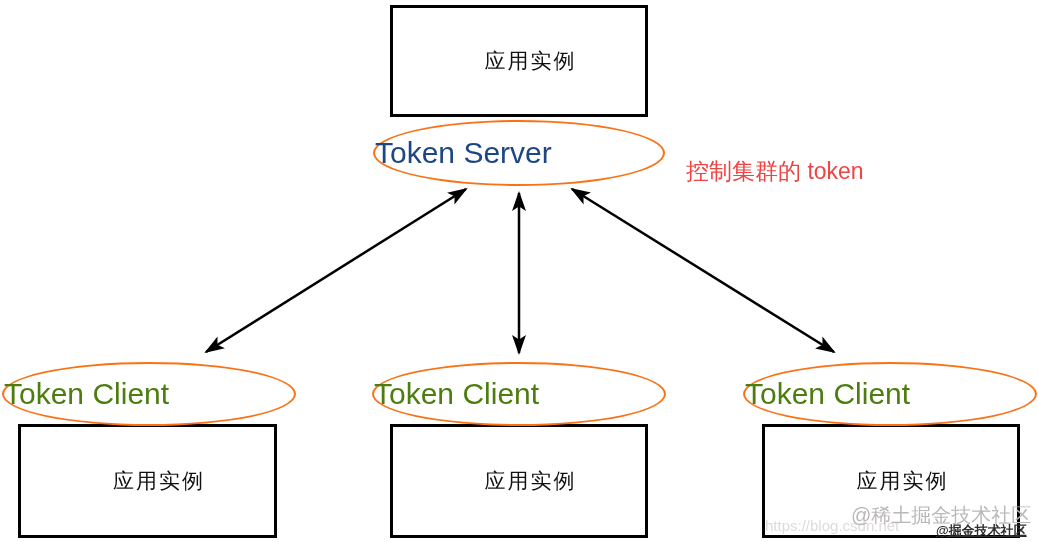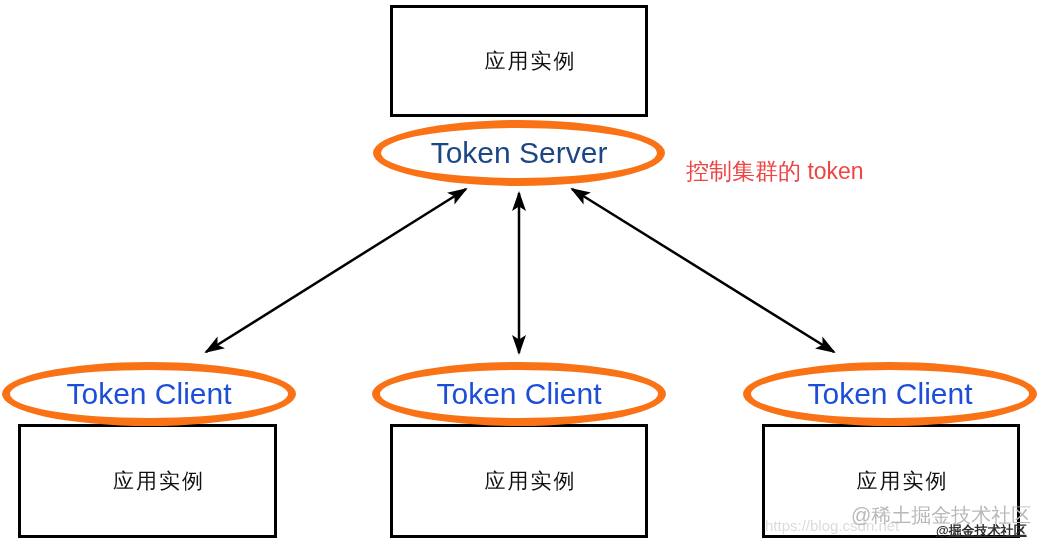--- a/index.html
+++ b/index.html
@@ -30,32 +30,32 @@
     justify-content: center;
     font-size: 21px;
     color: #111111;
     letter-spacing: 2px;
     z-index: 2;
     box-sizing: border-box;
     padding-left: 23px;
   }
   .node-ellipse {
     position: absolute;
-    border: 8px solid #f97316;
+    border: 2px solid #f97316;
     border-radius: 50%;
     background: #ffffff;
     display: flex;
     align-items: center;
-    justify-content: center;
+    justify-content: flex-start;
     font-size: 30px;
     z-index: 3;
     box-sizing: border-box;
   }
   .server-ellipse { color: #1d4685; }
-  .client-ellipse { color: #1d4ed8; }
+  .client-ellipse { color: #4d7c0f; }
   #server-annotation {
     position: absolute;
     left: 686px;
     top: 156px;
     font-size: 23px;
     color: #ef4444;
     white-space: nowrap;
     z-index: 2;
   }
   .wm-url {

